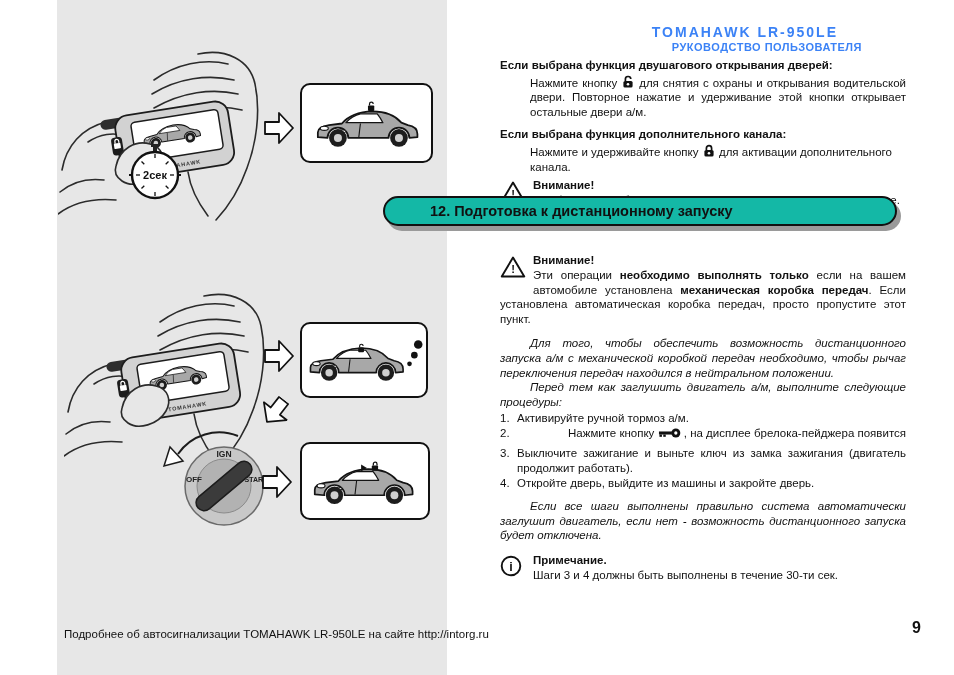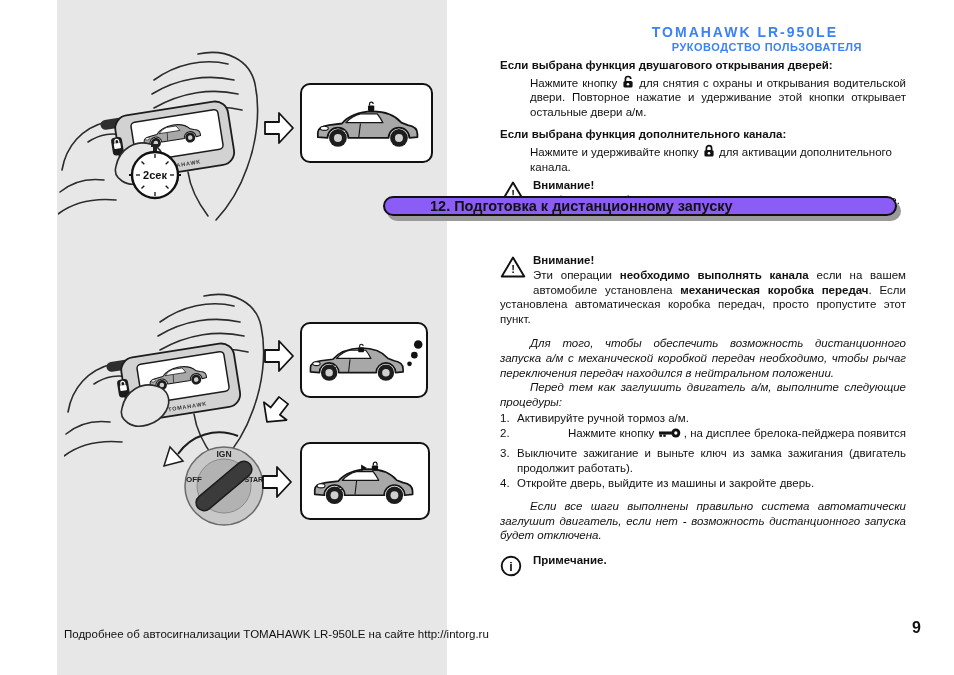--- a/index.html
+++ b/index.html
@@ -29,22 +29,22 @@
   .list { margin-top:2px; }
   .step { display:flex; }
   .step-num { width:17px; flex:0 0 17px; }
   .step-body { flex:1; text-align:justify; }
   .icon-inline { vertical-align:-2px; }
   .icon-car-inline { vertical-align:-6px; }
   .note-row { margin-top:10px; }
 
   
   .sec-box {
-    position:absolute; left:383px; top:196px; width:514px; height:20px;
-    background:#8b5cf6; border:2px solid #111; border-radius:15px;
+    position:absolute; left:383px; top:196px; width:514px; height:30px;
+    background:#14b8a6; border:2px solid #111; border-radius:15px;
     box-shadow:4px 5px 0 #9a9a9a;
     display:flex; align-items:center; padding-left:45px; box-sizing:border-box;
     font-weight:bold; font-size:14.5px; z-index:5;
   }
 
   
   .frame {
     position:absolute; background:#fff; border:2px solid #111; border-radius:10px;
     display:flex; align-items:center; justify-content:center; box-sizing:border-box;
   }
@@ -244,21 +244,21 @@
   </div>
 
   <div class="warn-block big-gap">
     <div class="w-icon">
       <svg width="26" height="24" viewBox="0 0 30 27">
         <path d="M15,2.5 L28,24.5 L2,24.5 Z" fill="#fff" stroke="#111" stroke-width="2.2" stroke-linejoin="round"></path>
         <text x="15" y="21" text-anchor="middle" font-size="13" font-weight="bold" fill="#111">!</text>
       </svg>
     </div>
     <div class="b">Внимание!</div>
-    <div class="just"><span>Эти операции </span><span class="b">необходимо выполнять канала</span><span> если на вашем автомобиле установлена </span><span class="b">механическая коробка передач</span><span>. Если установлена автоматическая коробка передач, просто пропустите этот пункт.</span></div>
+    <div class="just"><span>Эти операции </span><span class="b">необходимо выполнять только</span><span> если на вашем автомобиле установлена </span><span class="b">механическая коробка передач</span><span>. Если установлена автоматическая коробка передач, просто пропустите этот пункт.</span></div>
   </div>
 
   <div class="para" style="margin-top:10px">Для того, чтобы обеспечить возможность дистанционного запуска а/м с механической коробкой передач необходимо, чтобы рычаг переключения передач находился в нейтральном положении.</div>
   <div class="para" style="margin-top:0">Перед тем как заглушить двигатель а/м, выполните следующие процедуры:</div>
 
   <div class="list">
     <div class="step">
       <span class="step-num">1.</span>
       <span class="step-body">Активируйте ручной тормоз а/м.</span>
     </div>
@@ -289,17 +289,18 @@
   <div class="para" style="margin-top:9px">Если все шаги выполнены правильно система автоматически заглушит двигатель, если нет - возможность дистанционного запуска будет отключена.</div>
 
   <div class="note-row">
     <div class="w-icon">
       <svg width="22" height="22" viewBox="0 0 22 22">
         <circle cx="11" cy="11" r="9.3" fill="#fff" stroke="#111" stroke-width="1.9"></circle>
         <text x="11" y="16" text-anchor="middle" font-size="12.5" font-weight="bold" fill="#111">i</text>
       </svg>
     </div>
     <div class="b">Примечание.</div>
+    <div>Шаги 3 и 4 должны быть выполнены в течение 30-ти сек.</div>
   </div>
 </div>
 
 <div class="footer-note">Подробнее об автосигнализации TOMAHAWK LR-950LE на сайте http://intorg.ru</div>
 <div class="page-number">9</div>
 
 </body></html>

